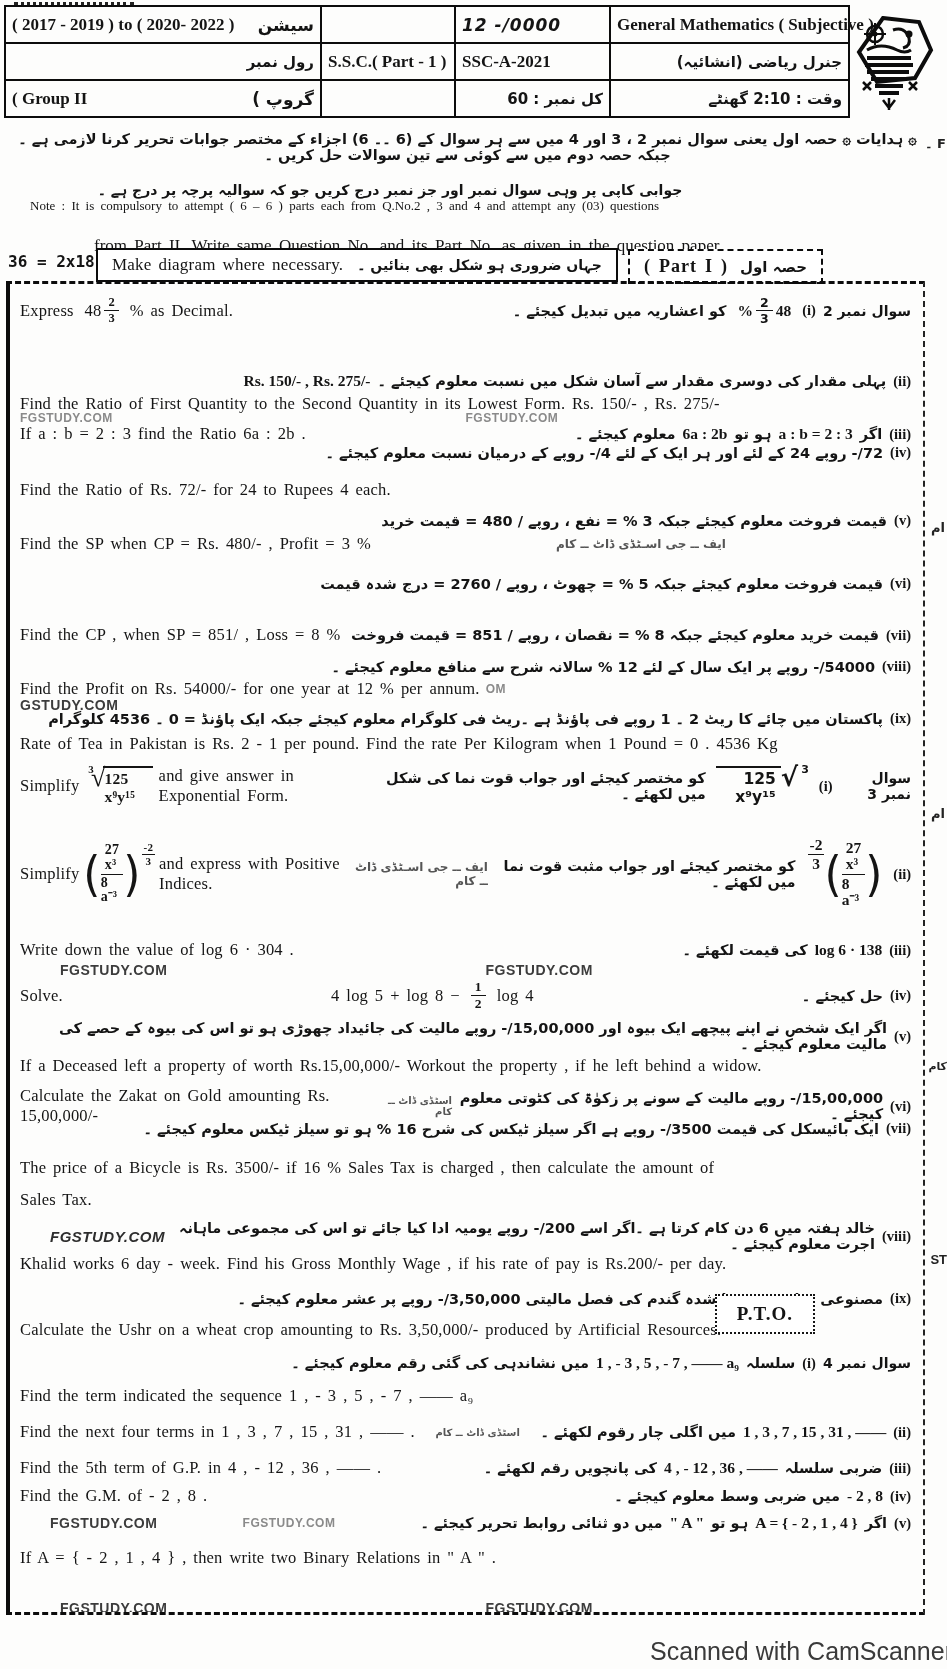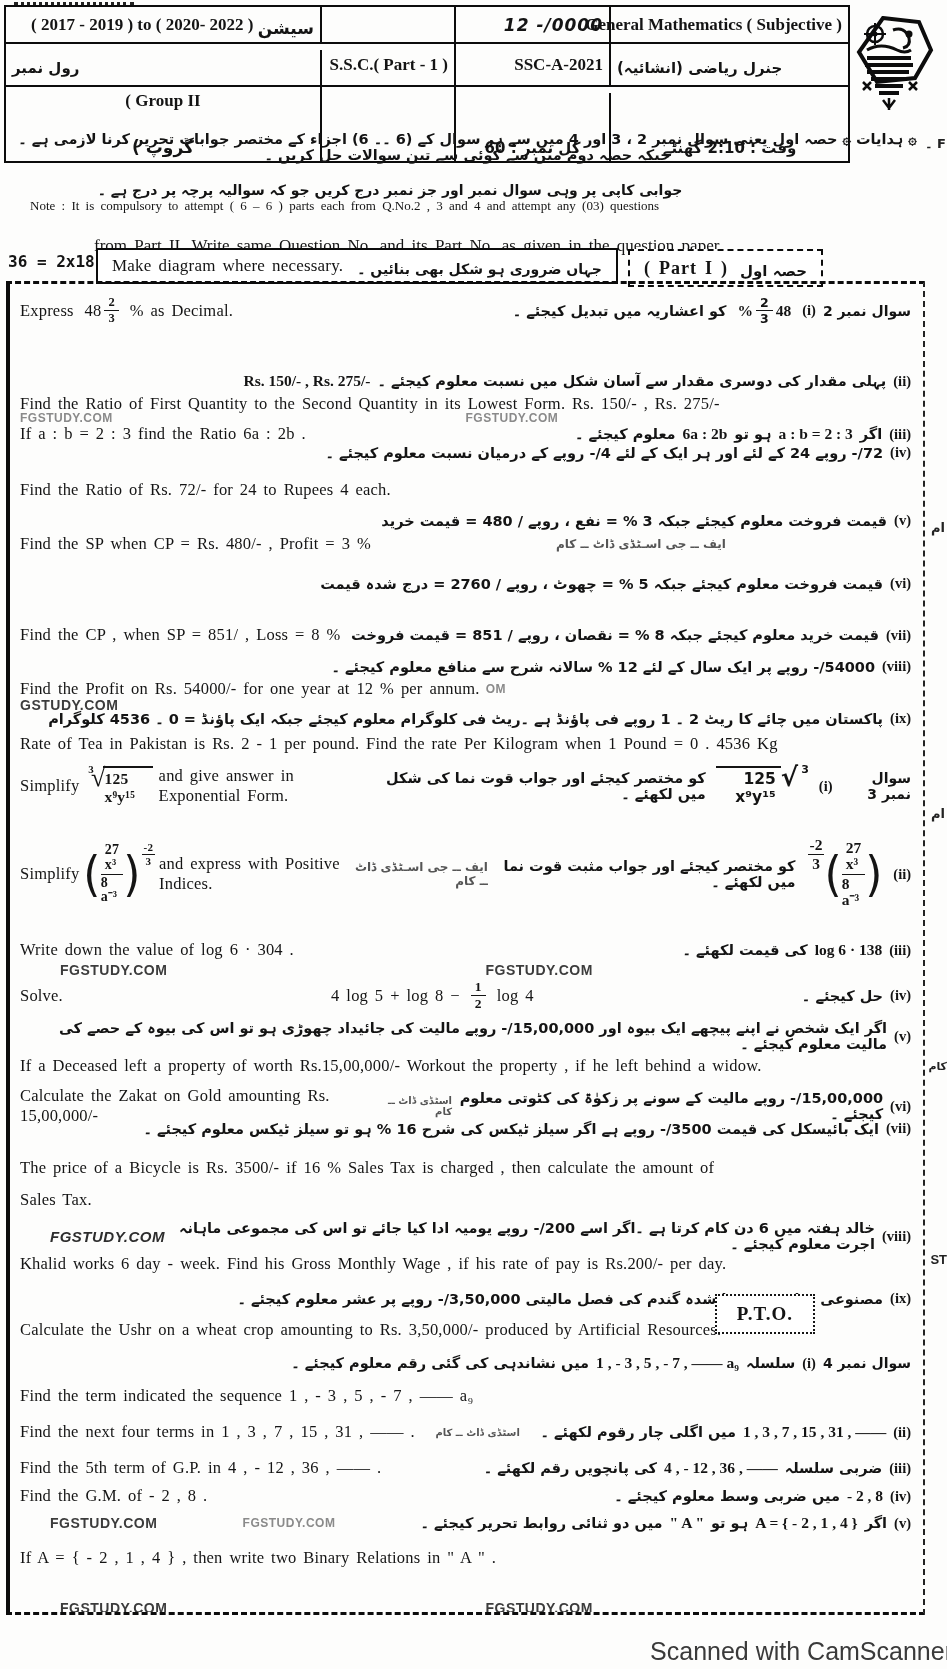--- a/index.html
+++ b/index.html
@@ -10,27 +10,27 @@
   }
   .page{position:absolute;inset:0;background:#fdfdfc;}
   
   .hdr{
     position:absolute;top:5px;left:4px;width:842px;
     display:grid;grid-template-columns:316px 134px 155px 237px;
     border:2.5px solid #0c0c0c;
   }
   .hdr .cell{
     border-right:2.5px solid #0c0c0c;border-bottom:2.5px solid #0c0c0c;
-    display:flex;align-items:center;justify-content:flex-end;
+    display:flex;align-items:center;justify-content:space-between;
     font-size:17px;font-weight:bold;padding:4px 6px;min-height:27px;
     white-space:nowrap;
   }
   .hdr .cell:nth-child(4n){border-right:none;}
-  .hdr .cell:nth-child(n+9){border-bottom:none;flex-direction:column;}
-  .urtxt{direction:rtl;font-family:"DejaVu Sans",sans-serif;font-weight:bold;margin-top:6px;}
+  .hdr .cell:nth-child(n+9){border-bottom:none;}
+  .urtxt{direction:rtl;font-family:"DejaVu Sans",sans-serif;font-weight:bold;}
   .hdr .ur{font-size:15px;}
   .handw{font-family:"DejaVu Sans",sans-serif;font-style:italic;font-weight:bold;letter-spacing:1px;}
   .dotline{position:absolute;top:2px;left:14px;width:120px;border-top:3px dotted #222;}
   
   .logo{position:absolute;left:853px;top:16px;width:84px;height:104px;}
   
   .instr-ur1{position:absolute;top:131px;left:10px;width:915px;text-align:center;
     direction:rtl;font-family:"DejaVu Sans",sans-serif;font-weight:bold;font-size:14.5px;}
   .instr-ur2{position:absolute;top:182px;left:10px;width:760px;text-align:center;
     direction:rtl;font-family:"DejaVu Sans",sans-serif;font-weight:bold;font-size:14px;}

